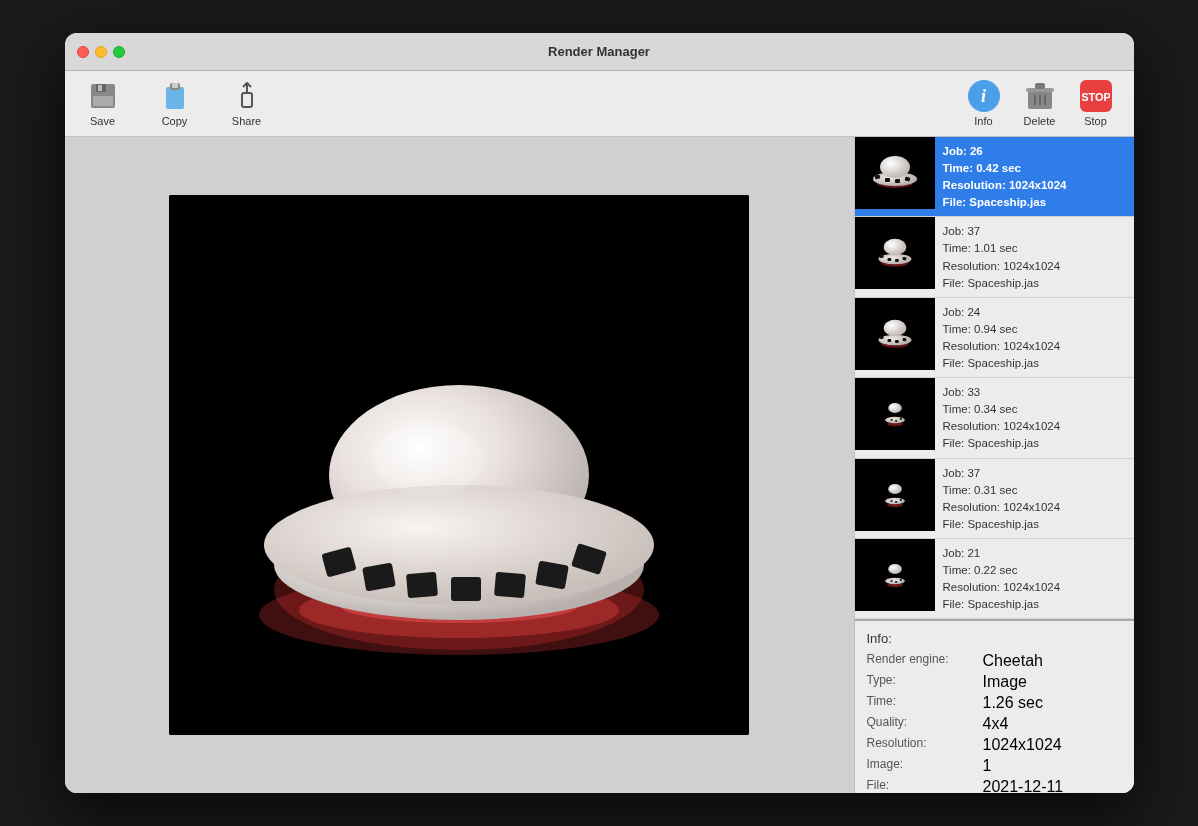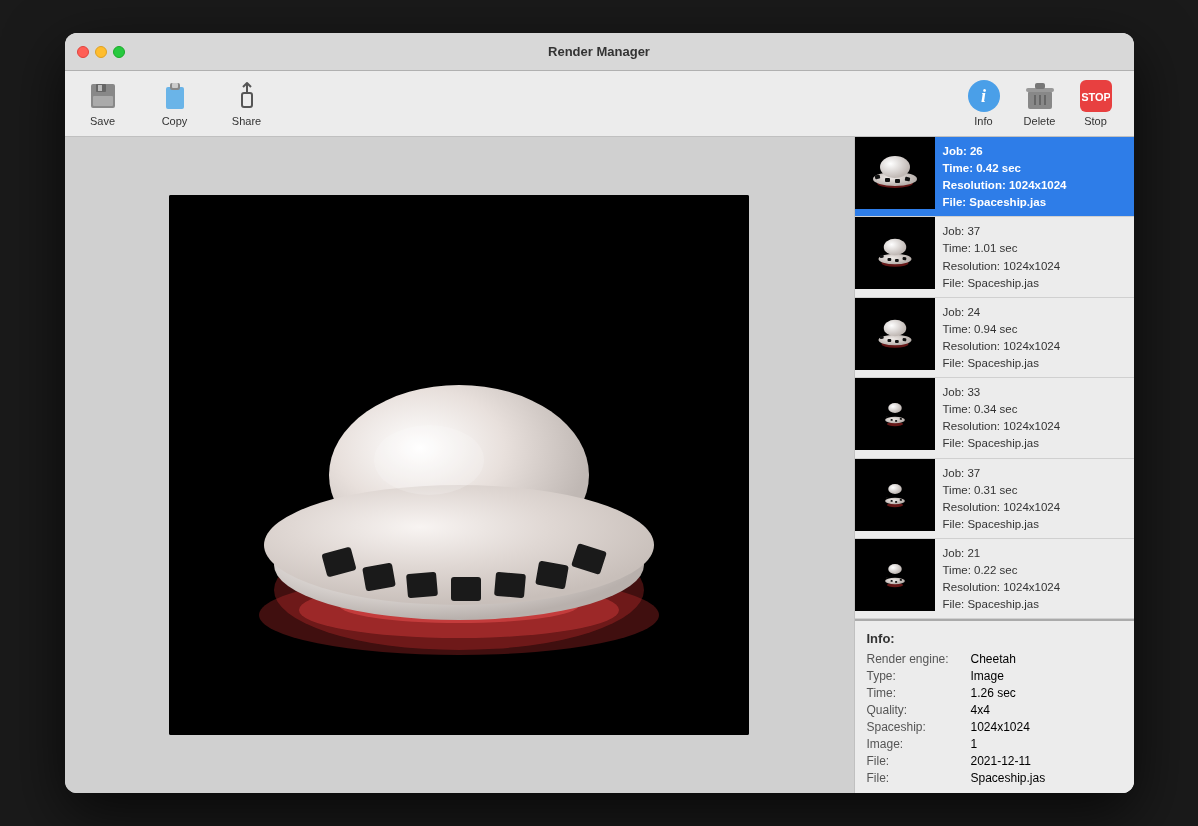--- a/index.html
+++ b/index.html
@@ -209,37 +209,37 @@
     }
     
     .info-panel {
       border-top: 2px solid #aaa;
       padding: 10px 12px;
       background: #ececec;
       overflow-y: auto;
     }
     .info-panel-title {
       font-size: 13px;
-      font-weight: 700;
+      font-weight: 400;
       color: #333;
       margin-bottom: 6px;
     }
     .info-row {
       display: flex;
-      gap: 4px;
+      gap: 16px;
       margin-bottom: 3px;
     }
     .info-key {
       font-size: 12px;
       color: #555;
       width: 100px;
       flex-shrink: 0;
     }
     .info-val {
-      font-size: 12px;
+      font-size: 16px;
       color: #000;
       font-weight: 500;
     }
   </style>
 </head>
 <body>
 
 <div class="window">
 
   <div class="titlebar">
@@ -587,21 +587,21 @@
             </div>
             <div class="info-row">
               <span class="info-key">Time:</span>
               <span class="info-val">1.26 sec</span>
             </div>
             <div class="info-row">
               <span class="info-key">Quality:</span>
               <span class="info-val">4x4</span>
             </div>
             <div class="info-row">
-              <span class="info-key">Spaceship:</span>
+              <span class="info-key">Resolution:</span>
               <span class="info-val">1024x1024</span>
             </div>
             <div class="info-row">
               <span class="info-key">Image:</span>
               <span class="info-val">1</span>
             </div>
             <div class="info-row">
               <span class="info-key">File:</span>
               <span class="info-val">2021-12-11</span>
             </div>

